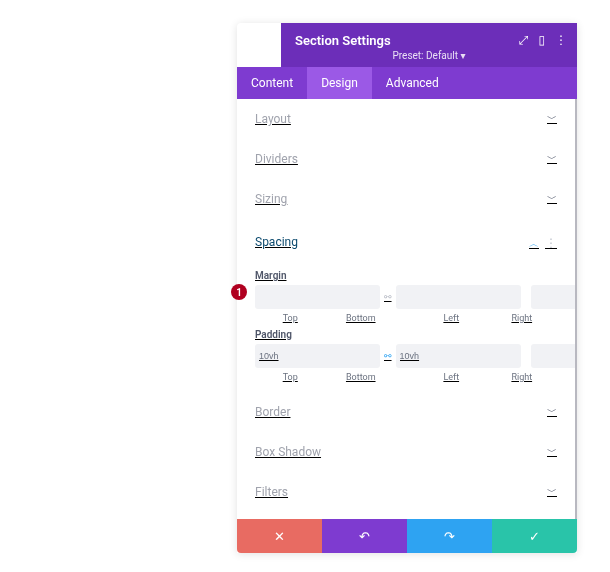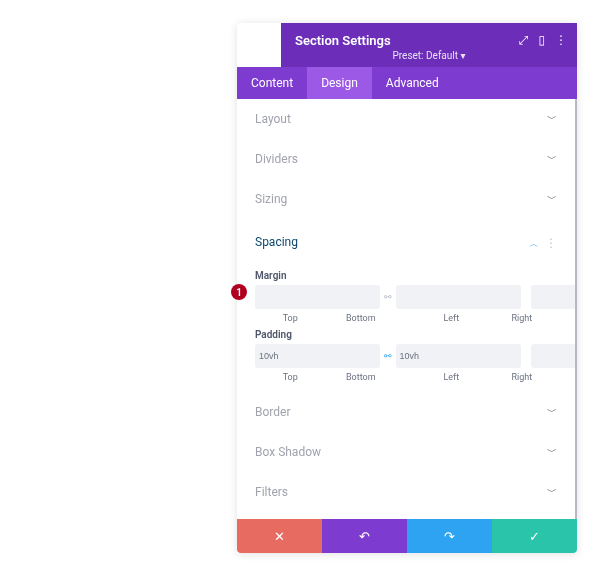--- a/index.html
+++ b/index.html
@@ -6,21 +6,21 @@
   body { font-family: -apple-system, BlinkMacSystemFont, "Segoe UI", Roboto, sans-serif; background: #fff; width: 610px; height: 572px; position: relative; }
   .panel { position: absolute; left: 237px; top: 23px; width: 340px; background: #fff; box-shadow: 0 1px 8px rgba(0,0,0,0.12); border-radius: 4px 4px 0 0; overflow: visible; }
   .header { background: #6c2eb9; color: #fff; padding: 10px 14px 6px; position: relative; margin-left: 44px; }
   .header-title { font-size: 13px; font-weight: 600; }
   .header-preset { font-size: 10px; opacity: .85; margin-top: 2px; text-align: center; }
   .header-icons { position: absolute; right: 10px; top: 10px; display: flex; gap: 10px; align-items: center; }
   .header-icons span { font-size: 12px; cursor: pointer; }
   .tabs { background: #7e3bd0; display: flex; }
   .tab { color: #fff; font-size: 12px; padding: 9px 14px; cursor: pointer; }
   .tab.active { background: #9b59e6; }
-  .body { background: #fff; padding: 0 0 0 0; max-height: 420px; overflow: hidden; border-right: 2px solid #b8b8c0; }
+  .body { background: #fff; padding: 0 0 0 0; max-height: 420px; overflow: hidden; border-right: 2px solid #b8b8c0; text-decoration: underline; }
   .section-row { display: flex; justify-content: space-between; align-items: center; padding: 13px 18px; border-bottom: 0; cursor: pointer; }
   .section-row .title { font-size: 12px; color: #a0a3ad; }
   .section-row.open .title { color: #0c4a6e; }
   .chev { font-size: 10px; color: #4e5568; }
   .section-row.open .chev { color: #2ea3f2; }
   .open-extra { color: #bfc3cc; font-size: 12px; margin-left: 6px; }
   .spacing-body { padding: 0 18px 10px; }
   .field-label { font-size: 10px; color: #4e5568; font-weight:600; margin: 6px 0 4px; }
   .quad { display: flex; gap: 10px; align-items: flex-start; }
   .pair { flex: 1; display: flex; align-items: center; gap: 2px; }

